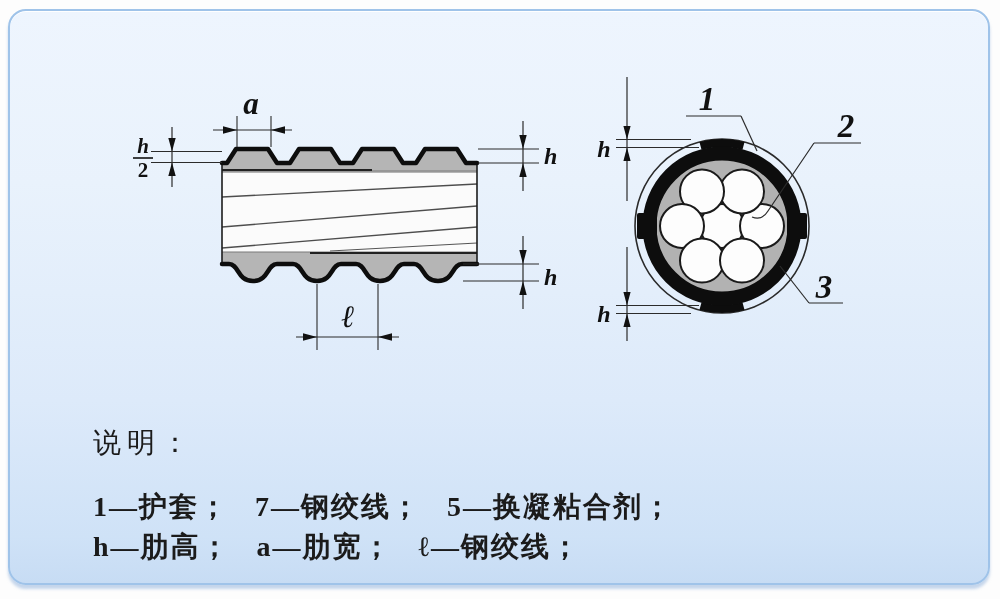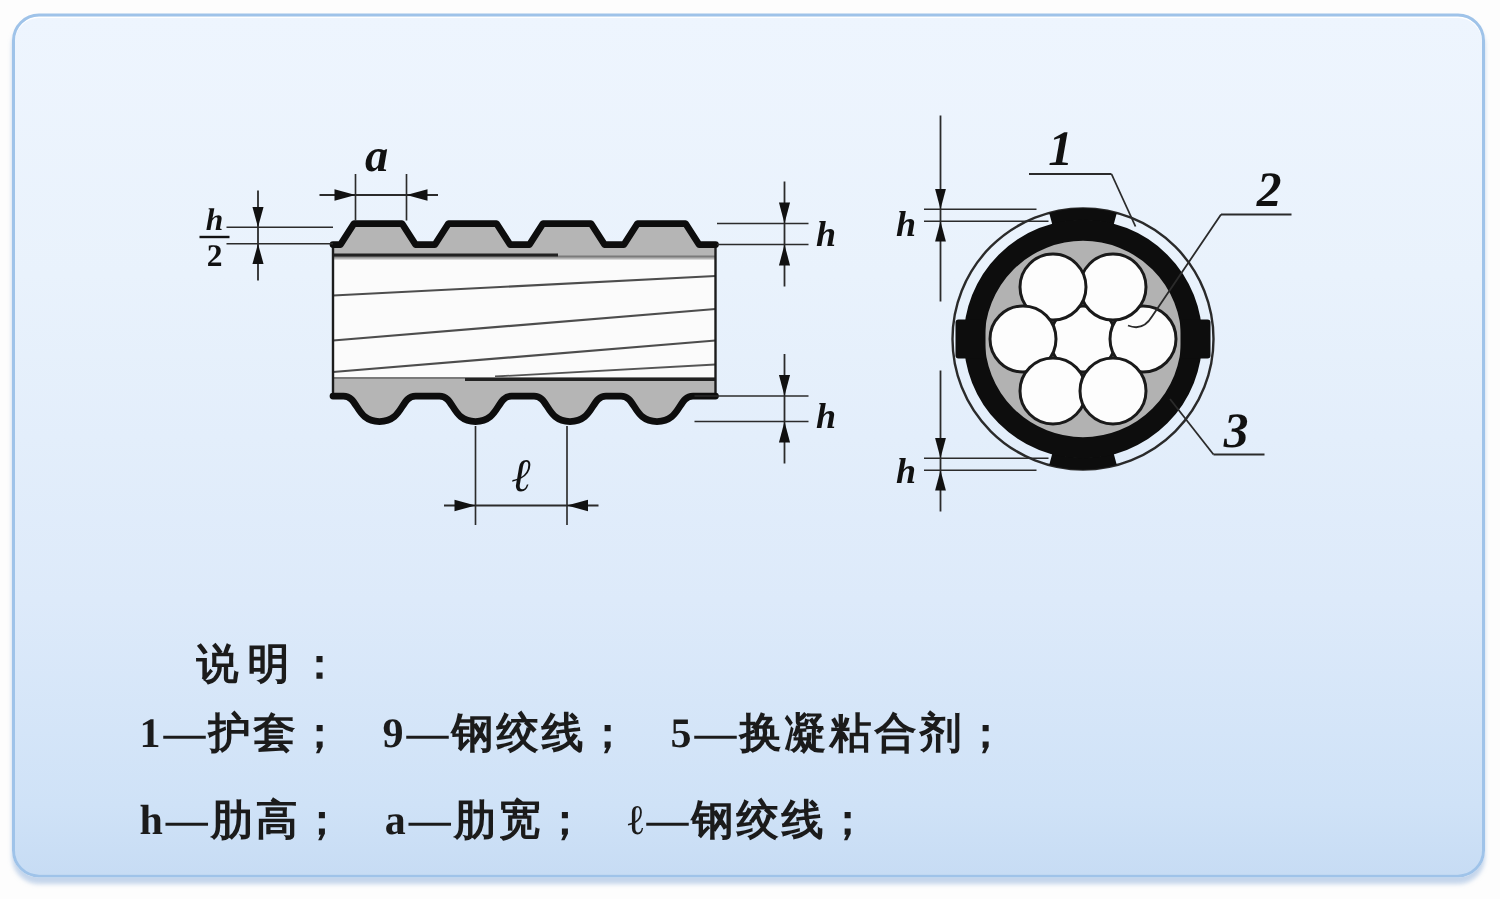--- a/index.html
+++ b/index.html
@@ -13,23 +13,23 @@
   svg{position:absolute;left:0;top:0;}
   .dimline{stroke:#2b2b2b;stroke-width:1.2;fill:none;}
   .extline{stroke:#2b2b2b;stroke-width:1.1;fill:none;}
   .arrow{fill:#111;stroke:none;}
   .dimtext{font:italic 700 24px "Liberation Serif","DejaVu Serif",serif;fill:#111;}
   .dimtext-big{font:italic 700 31px "Liberation Serif","DejaVu Serif",serif;fill:#111;}
   .fracnum{font:italic 700 21px "Liberation Serif","DejaVu Serif",serif;fill:#111;}
   .fracden{font:700 21px "Liberation Serif","DejaVu Serif",serif;fill:#111;}
   .numtext{font:italic 700 33px "Liberation Serif","DejaVu Serif",serif;fill:#111;}
   .legend{position:absolute;left:93px;top:0;width:880px;color:#1b1b1b;}
-  .legend-heading{position:absolute;left:0;top:424px;font-size:28px;font-weight:700;letter-spacing:6px;white-space:nowrap;margin-left:38px;}
+  .legend-heading{position:absolute;left:0;top:424px;font-size:28px;font-weight:400;letter-spacing:6px;white-space:nowrap;}
   .legend-line{position:absolute;left:0;display:flex;column-gap:26px;font-size:28px;font-weight:600;letter-spacing:2px;white-space:nowrap;}
-  .legend-line.l1{top:470px;text-align:center;}
+  .legend-line.l1{top:488px;text-align:center;}
   .legend-line.l2{top:528px;justify-content:center;}
 </style>
 </head>
 <body>
 
 <div class="stage">
   <div class="panel"></div>
 
   <svg width="1000" height="410" viewBox="0 0 1000 410">
 
@@ -173,21 +173,21 @@
         <line class="extline" x1="616" y1="313.5" x2="691" y2="313.5"></line>
         <text class="dimtext" x="604" y="322" text-anchor="middle">h</text>
       </g>
     </g>
   </svg>
 
   <div class="legend">
     <div class="legend-heading">说明：</div>
     <div class="legend-line l1">
       <span>1—护套；</span>
-      <span>9—钢绞线；</span>
+      <span>7—钢绞线；</span>
       <span>5—换凝粘合剂；</span>
     </div>
     <div class="legend-line l2">
       <span>h—肋高；</span>
       <span>a—肋宽；</span>
       <span>ℓ—钢绞线；</span>
     </div>
   </div>
 </div>
 

